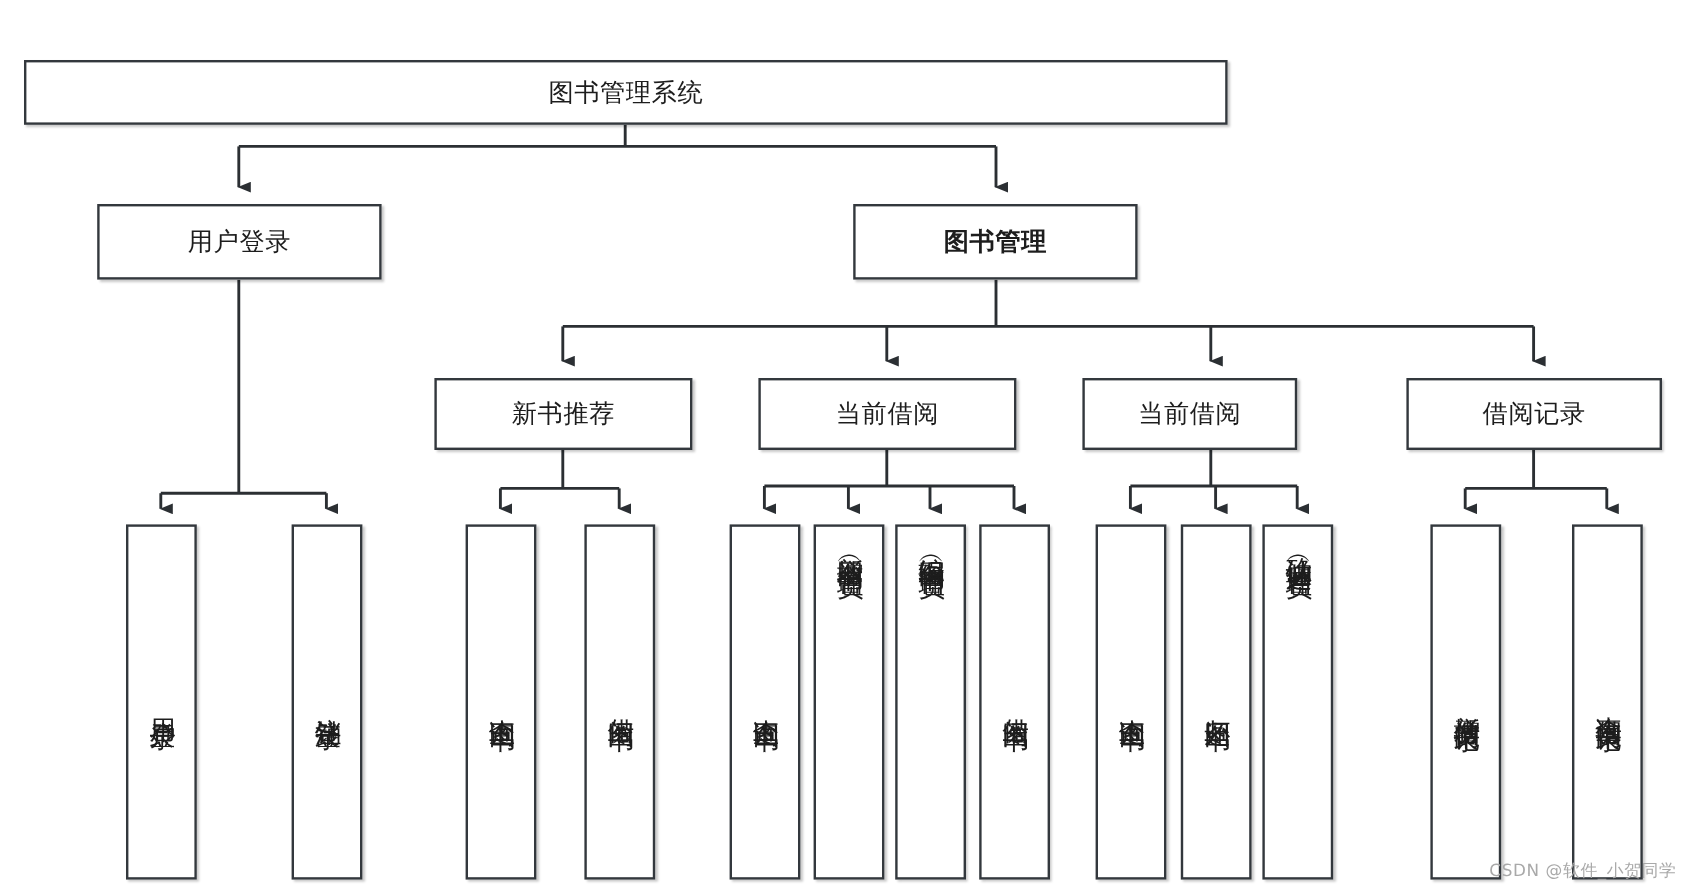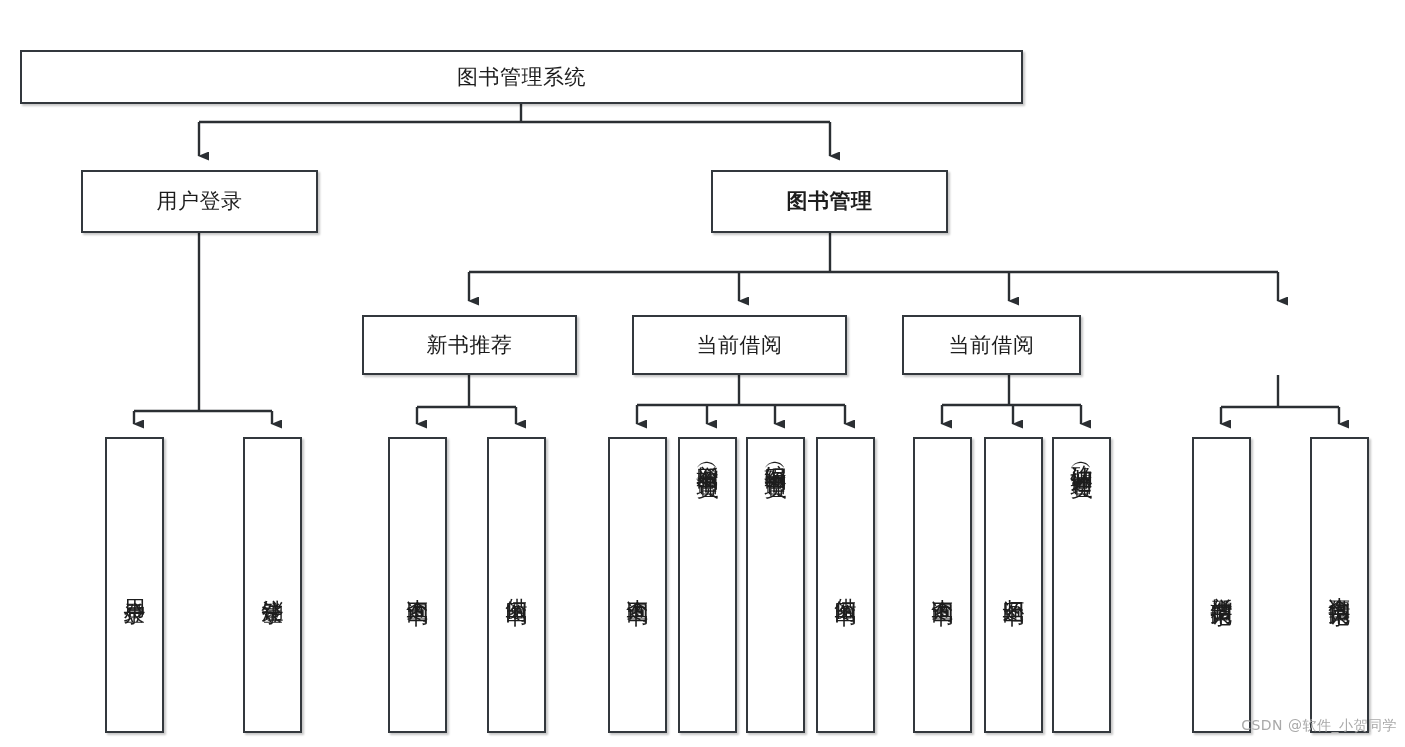--- a/index.html
+++ b/index.html
@@ -139,20 +139,23 @@
 
   <div class="node" id="node-l3-0" style="left: 362px; top: 315px; width: 215px; height: 60px;">
     <span class="label">新书推荐</span>
   </div>
   <div class="node" id="node-l3-1" style="left: 632px; top: 315px; width: 215px; height: 60px;">
     <span class="label">当前借阅</span>
   </div>
   <div class="node" id="node-l3-2" style="left: 902px; top: 315px; width: 179px; height: 60px;">
     <span class="label">当前借阅</span>
   </div>
+  <div class="node" id="node-l3-3" style="left: 1172px; top: 315px; width: 213px; height: 60px;">
+    <span class="label">借阅记录</span>
+  </div>
 
   <div class="node vertical mid" id="node-leaf-0" style="left: 105px; top: 437px; width: 59px; height: 296px;">
     <span class="label">用户登录</span>
   </div>
   <div class="node vertical mid" id="node-leaf-1" style="left: 243px; top: 437px; width: 59px; height: 296px;">
     <span class="label">注销登录</span>
   </div>
   <div class="node vertical mid" id="node-leaf-2" style="left: 388px; top: 437px; width: 59px; height: 296px;">
     <span class="label">查询图书</span>
   </div>

